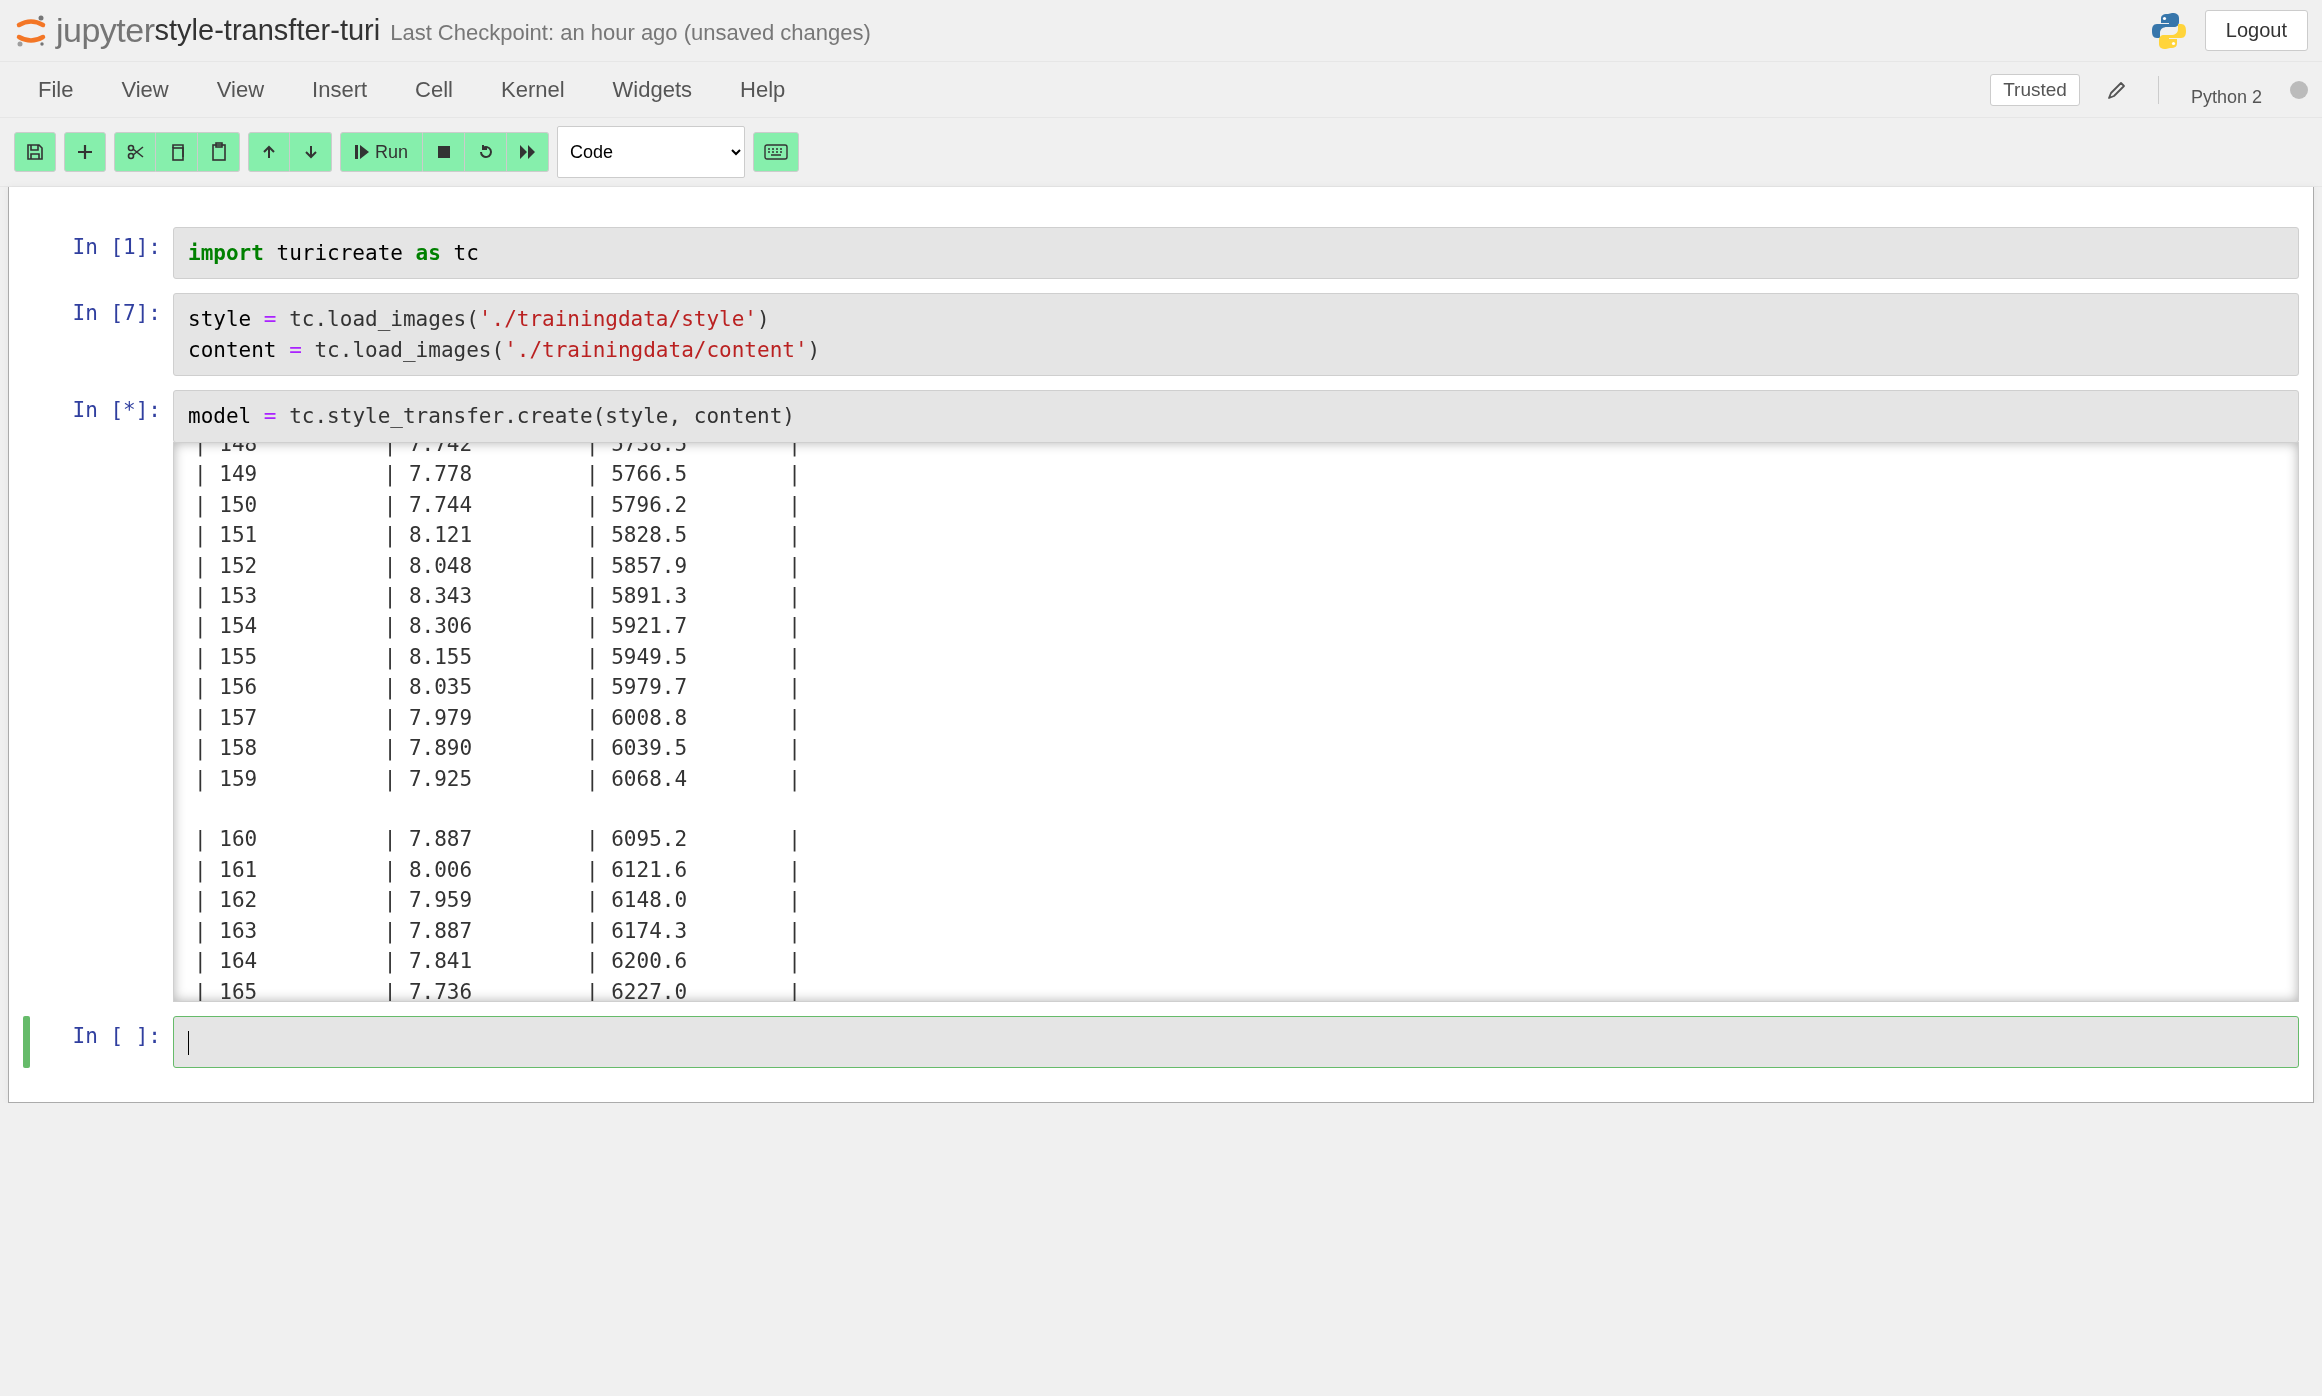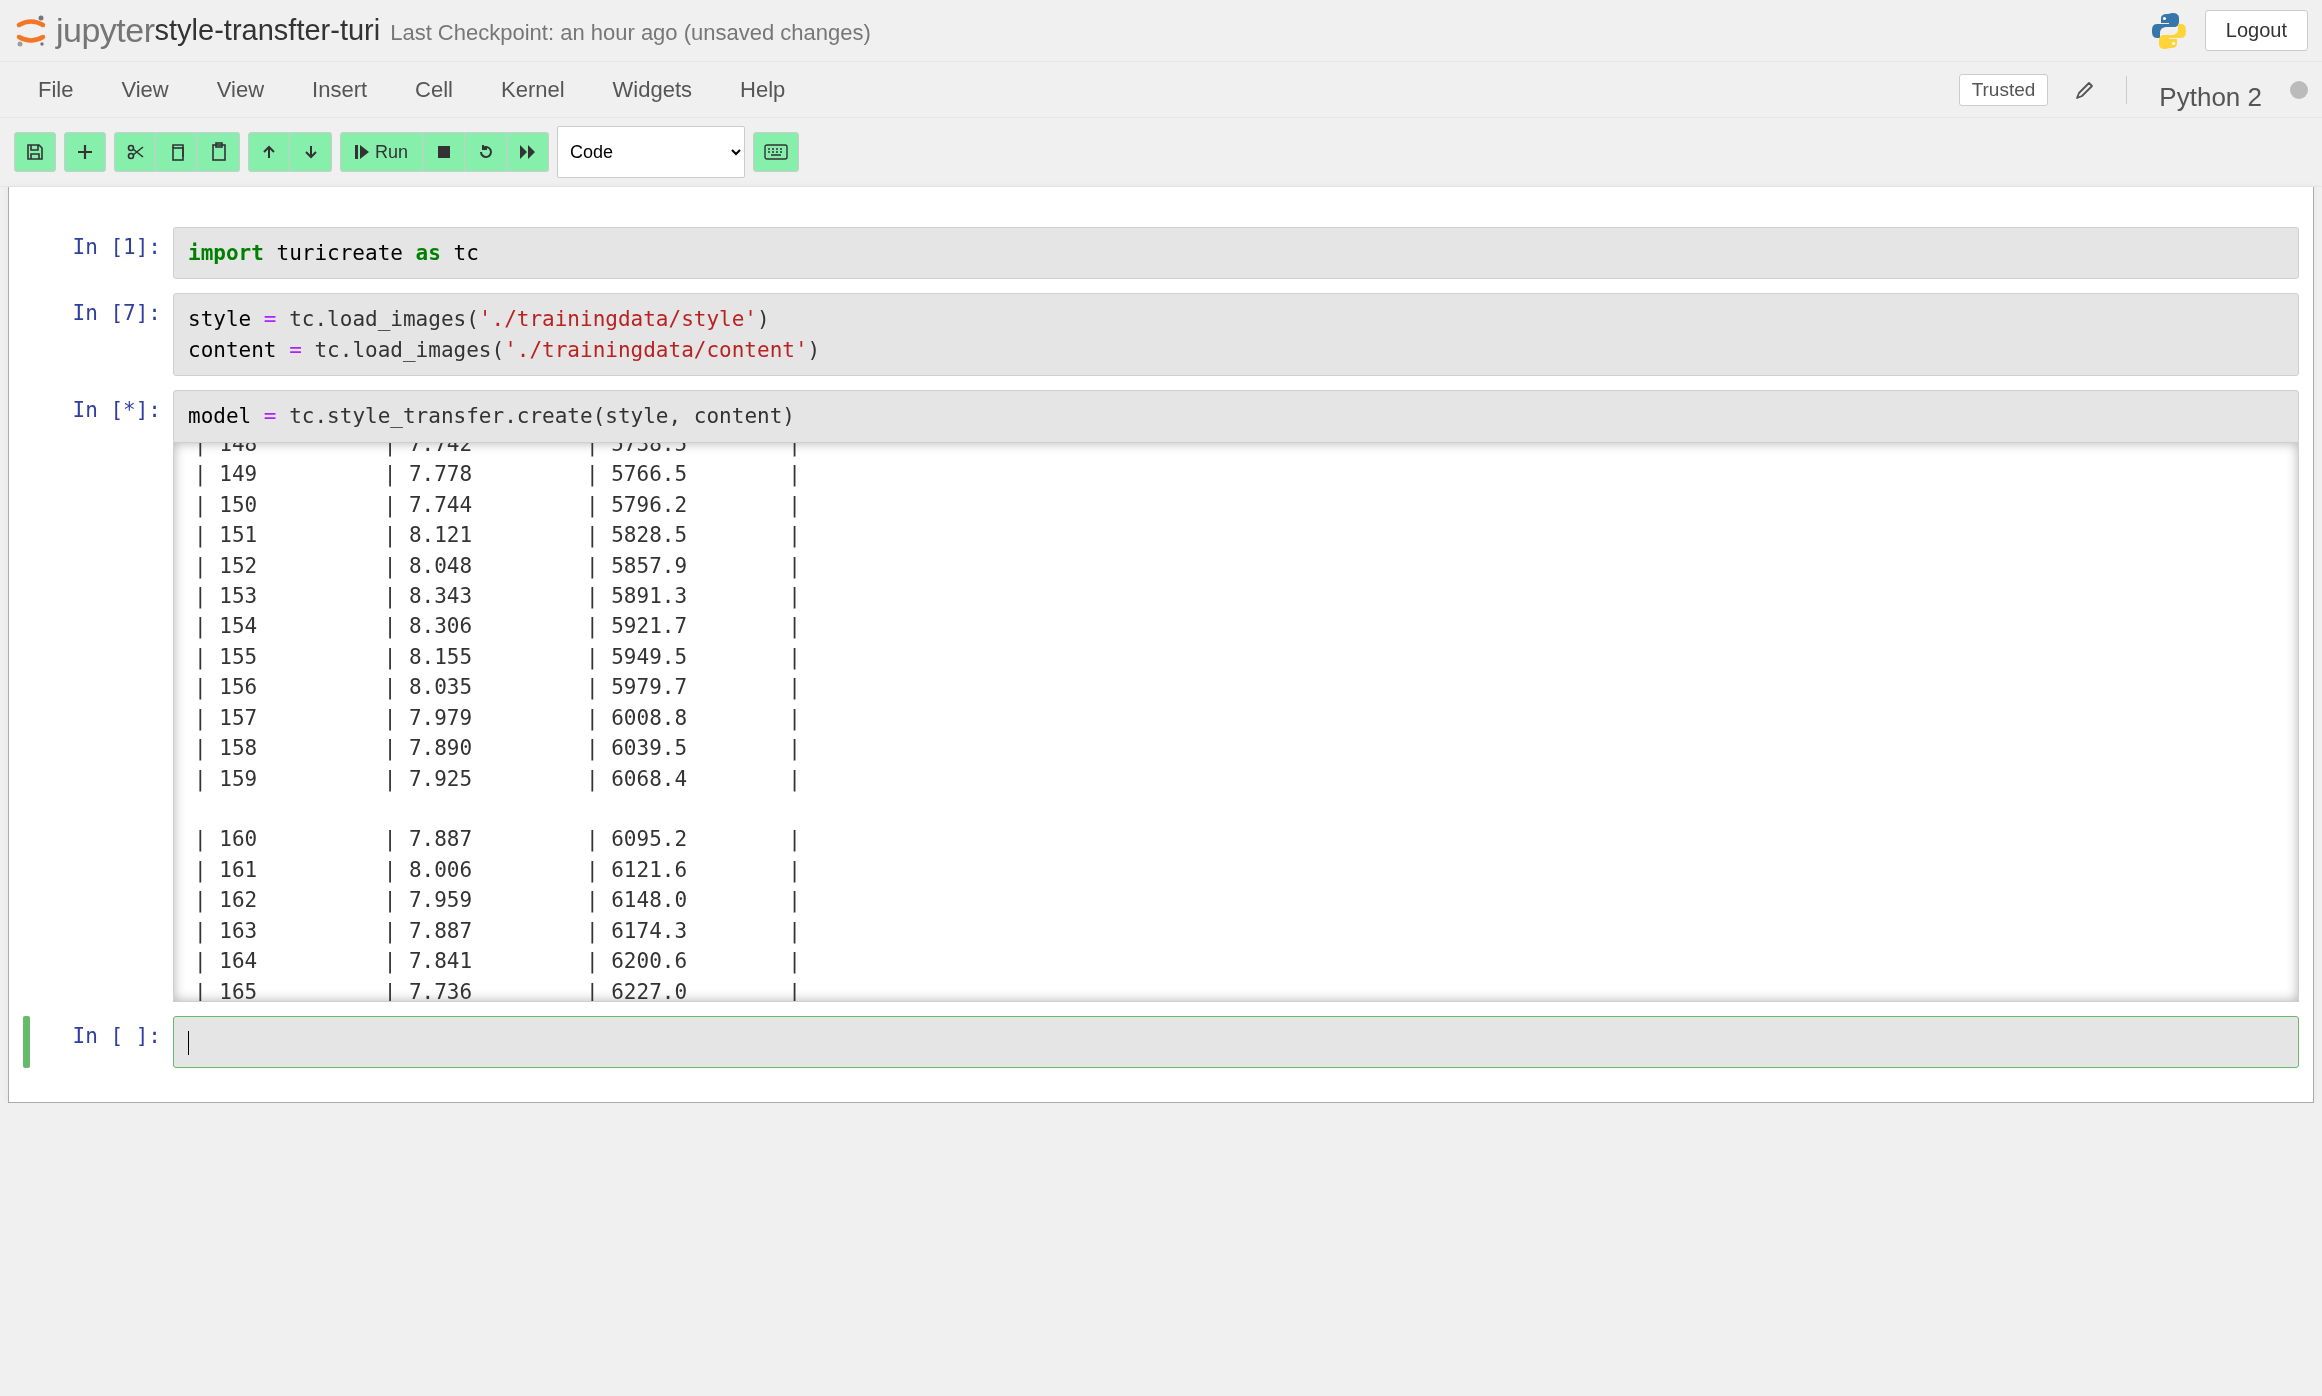--- a/index.html
+++ b/index.html
@@ -16,21 +16,21 @@
 .logout-btn { border: 1px solid #ccc; border-radius: 3px; background: #fff; padding: 8px 20px; font-size: 20px; color: #333; cursor: pointer; }
 
 
 .menubar { display: flex; align-items: center; padding: 0 14px; border-bottom: 1px solid #e6e6e6; height: 56px; }
 .menu-list { display: flex; list-style: none; }
 .menu-list li { padding: 14px 24px; font-size: 22px; color: #555; cursor: pointer; }
 .menu-right { margin-left: auto; display: flex; align-items: center; gap: 20px; }
 .trusted-btn { border: 1px solid #ccc; border-radius: 3px; padding: 4px 12px; font-size: 19px; color: #555; background: #fff; }
 .edit-icon-btn { border: none; background: none; padding: 6px; color: #555; cursor: pointer; }
 .kernel-sep { width: 1px; height: 28px; background: #ccc; margin: 0 4px; }
-.kernel-name { color: #555; font-size: 26px; padding: 0 8px; margin-top: 15px; }
+.kernel-name { color: #555; font-size: 18px; padding: 0 8px; margin-top: 15px; }
 .kernel-status { width: 18px; height: 18px; border-radius: 50%; background: #bbb; }
 
 
 .toolbar { display: flex; align-items: center; gap: 0; padding: 8px 14px; border-bottom: 1px solid #e6e6e6; }
 .tb-group { display: flex; margin-right: 8px; }
 .tb-btn { border: 1px solid #ccc; background: #86efac; height: 40px; min-width: 42px; padding: 0 10px; display: flex; align-items: center; justify-content: center; cursor: pointer; color: #333; font-size: 18px; }
 .tb-group .tb-btn + .tb-btn { border-left: none; }
 .tb-group .tb-btn:first-child { border-top-left-radius: 3px; border-bottom-left-radius: 3px; }
 .tb-group .tb-btn:last-child { border-top-right-radius: 3px; border-bottom-right-radius: 3px; }
 .run-btn { gap:6px; padding: 0 14px; font-weight:500; }

